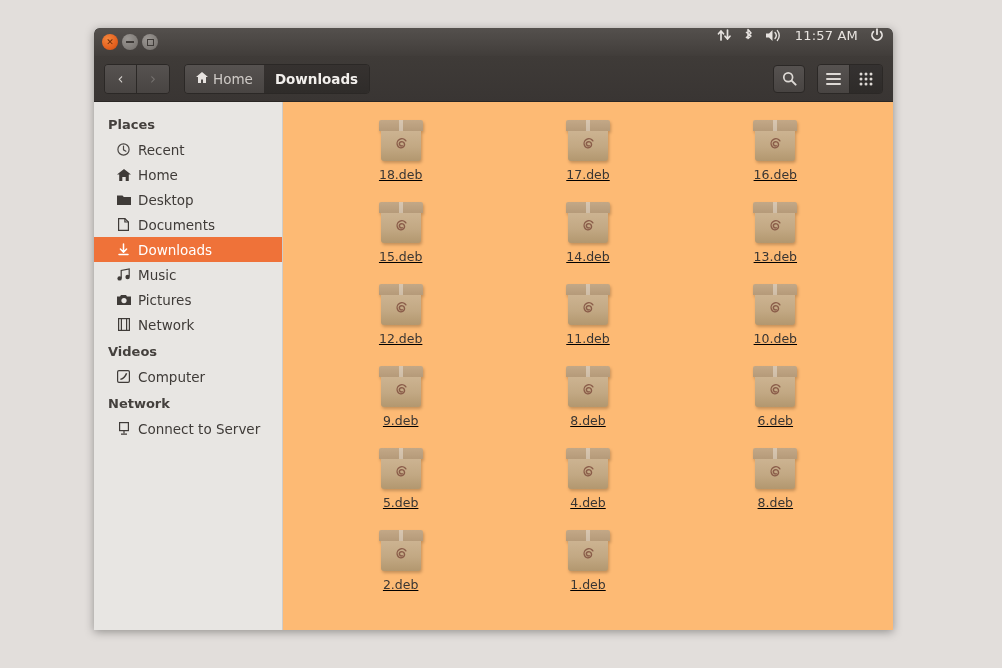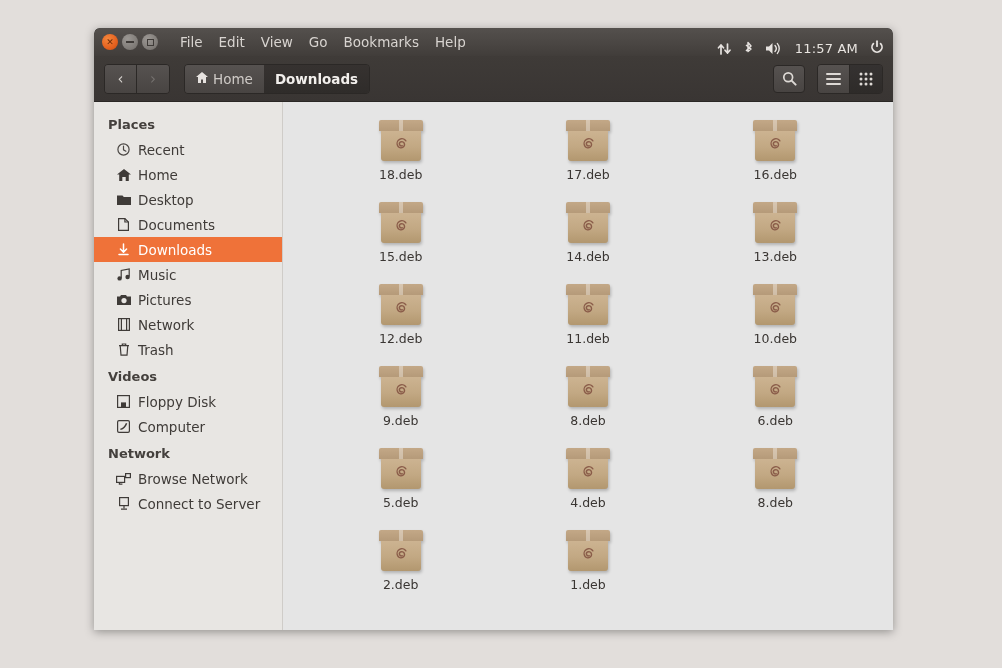--- a/index.html
+++ b/index.html
@@ -233,21 +233,21 @@
   .wbtn .sq { width: 7px; height: 7px; border: 1.5px solid #3f3b38; }
   .wbtn .dash { width: 8px; height: 2px; background: #3f3b38; }
 
   #menubar { display: flex; align-items: center; margin-left: 14px; gap: 0; }
   .menu-item {
     color: #d8d4d0; font-size: 13.5px; padding: 3px 8px;
     white-space: nowrap;
   }
   #indicators {
     position: absolute; right: 8px; top: 0; height: 28px;
-    display: flex; align-items: flex-end; gap: 11px;
+    display: flex; align-items: flex-start; gap: 11px;
     color: #e6e2df;
   }
   .ind { display: flex; align-items: center; font-size: 13px; }
   .ind-clock { color: #e8e4e0; font-size: 13px; letter-spacing: .2px; }
 
   
   #toolbar {
     height: 46px;
     background: linear-gradient(to bottom, #3f3b38 0%, #393533 100%);
     display: flex; align-items: center; padding: 0 10px;
@@ -317,22 +317,23 @@
     font-size: 13.5px; color: #3f3b38;
   }
   .side-item.active { background: #ef7239; color: #fff; }
   .side-ico {
     width: 15px; display: flex; align-items: center; justify-content: center;
     font-size: 13px; color: #4a4643;
   }
   .side-item.active .side-ico { color: #fff; }
 
   #filearea {
-    flex: 1; background: #e5e5e5; position: relative;
+    flex: 1; background: #fdba74; position: relative;
     padding: 14px 0 0 0;
+    text-decoration: underline;
   }
   .grid {
     display: grid;
     grid-template-columns: repeat(3, 1fr);
     row-gap: 12px;
     padding: 0 24px;
   }
   .fitem {
     display: flex; flex-direction: column; align-items: center;
     padding: 4px 0;
@@ -480,28 +481,20 @@
           <span class="mk">✕</span>
         </span>
       <span class="wbtn min">
           <span class="dash"></span>
         </span>
       <span class="wbtn max">
           <span class="sq"></span>
         </span>
     </div>
 
-    <div id="menubar">
-      <span class="menu-item">File</span>
-      <span class="menu-item">Edit</span>
-      <span class="menu-item">View</span>
-      <span class="menu-item">Go</span>
-      <span class="menu-item">Bookmarks</span>
-      <span class="menu-item">Help</span>
-    </div>
 
     <div id="indicators">
       <span class="ind">
         <svg width="15" height="14" viewBox="0 0 15 14">
             <path d="M4 12V3M4 3L1.5 5.8M4 3l2.5 2.8" stroke="#e6e2df" stroke-width="1.7" fill="none" stroke-linecap="round"></path>
             <path d="M10.5 2v9m0 0L8 8.2m2.5 2.8L13 8.2" stroke="#e6e2df" stroke-width="1.7" fill="none" stroke-linecap="round"></path>
           </svg>
       </span>
       <span class="ind">
         <svg width="11" height="15" viewBox="0 0 11 15">
@@ -655,63 +648,36 @@
       <div class="side-item">
         <span class="side-ico">
           <svg width="12" height="13" viewBox="0 0 12 13">
               <rect x=".6" y=".6" width="10.8" height="11.8" fill="none" stroke="#3f3b38" stroke-width="1.2"></rect>
               <path d="M3.4.6v11.8M8.6.6v11.8" stroke="#3f3b38" stroke-width="1.2"></path>
             </svg>
         </span>
         <span>Network</span>
       </div>
 
-      <div class="side-item">
-        <span class="side-ico">
-          <svg width="12" height="13" viewBox="0 0 12 13">
-              <path d="M1 2.6h10M2.2 2.6l.8 9.6h6l.8-9.6M4.3 2.6V1h3.4v1.6" stroke="#3f3b38" stroke-width="1.2" fill="none"></path>
-            </svg>
-        </span>
-        <span>Trash</span>
-      </div>
 
       <div class="side-head">Videos</div>
 
-      <div class="side-item">
-        <span class="side-ico">
-          <svg width="13" height="13" viewBox="0 0 13 13">
-              <rect x=".6" y=".6" width="11.8" height="11.8" fill="none" stroke="#3f3b38" stroke-width="1.2"></rect>
-              <rect x="4" y="7.4" width="5" height="5" fill="#3f3b38"></rect>
-            </svg>
-        </span>
-        <span>Floppy Disk</span>
-      </div>
 
       <div class="side-item">
         <span class="side-ico">
           <svg width="13" height="13" viewBox="0 0 13 13">
               <rect x=".6" y=".6" width="11.8" height="11.8" rx="1.4" fill="none" stroke="#3f3b38" stroke-width="1.2"></rect>
               <path d="M3.4 9.4c3-1 5-3 6.2-6.2" stroke="#3f3b38" stroke-width="1.5" fill="none"></path>
             </svg>
         </span>
         <span>Computer</span>
       </div>
 
       <div class="side-head">Network</div>
 
-      <div class="side-item">
-        <span class="side-ico">
-          <svg width="15" height="12" viewBox="0 0 15 12">
-              <rect x=".6" y="3.4" width="8" height="6" fill="none" stroke="#3f3b38" stroke-width="1.2"></rect>
-              <rect x="9.6" y=".6" width="4.8" height="4" fill="none" stroke="#3f3b38" stroke-width="1.2"></rect>
-              <path d="M3.4 9.4v1.8h3" stroke="#3f3b38" stroke-width="1.2" fill="none"></path>
-            </svg>
-        </span>
-        <span>Browse Network</span>
-      </div>
 
       <div class="side-item">
         <span class="side-ico">
           <svg width="12" height="13" viewBox="0 0 12 13">
               <rect x="1.6" y=".6" width="8.8" height="8" fill="none" stroke="#3f3b38" stroke-width="1.2"></rect>
               <path d="M6 8.6v2.6M3 12.2h6" stroke="#3f3b38" stroke-width="1.2" fill="none"></path>
             </svg>
         </span>
         <span>Connect to Server</span>
       </div>

